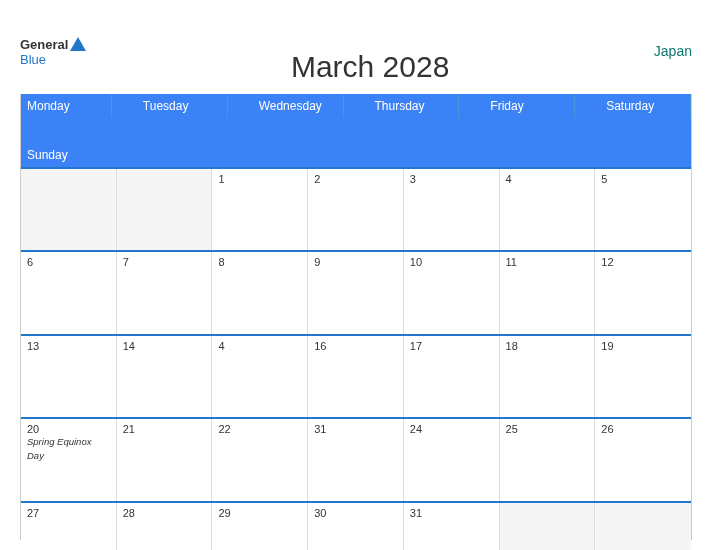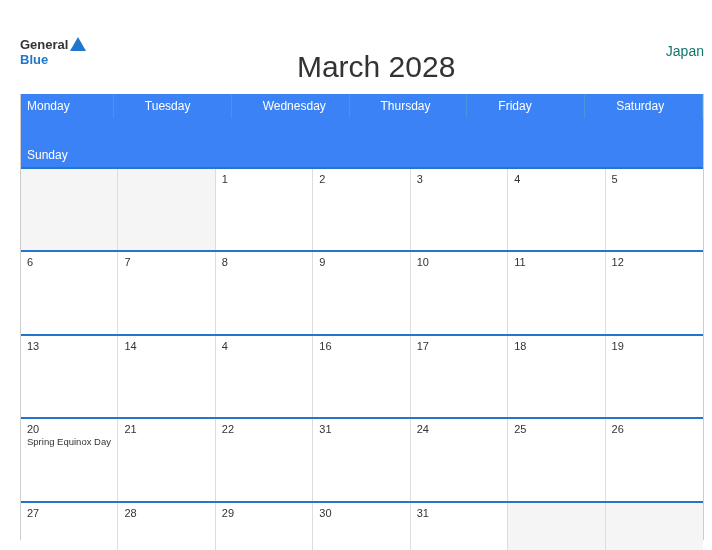--- a/index.html
+++ b/index.html
@@ -7,21 +7,21 @@
       width: 712px;
       height: 550px;
       background: #fff;
       font-family: Arial, sans-serif;
       overflow: hidden;
     }
 
     .page {
       width: 712px;
       height: 550px;
-      padding: 18px 8px 10px 20px;
+      padding: 18px 20px 10px 20px;
       display: flex;
       flex-direction: column;
     }
 
     .header {
       display: flex;
       align-items: center;
       justify-content: space-between;
       margin-bottom: 10px;
     }
@@ -34,21 +34,21 @@
 
     .logo-text-general {
       font-size: 13px;
       font-weight: bold;
       color: #333;
       line-height: 1;
     }
 
     .logo-text-blue {
       font-size: 13px;
-      font-weight: bold;
+      font-weight: normal;
       color: #2277cc;
       line-height: 1;
     }
 
     .logo-triangle {
       width: 0;
       height: 0;
       border-left: 8px solid transparent;
       border-right: 8px solid transparent;
       border-bottom: 14px solid #2277cc;
@@ -130,20 +130,21 @@
       font-size: 11px;
       color: #333;
       display: block;
     }
 
     .holiday-text {
       font-size: 9.5px;
       color: #333;
       margin-top: 2px;
       line-height: 1.3;
+      font-style: italic;
     }
   </style>
 </head>
 <body>
 
 <div class="page">
   <div class="header">
     <div class="logo">
       <div style="display:flex; flex-direction:column; align-items:flex-start; line-height:1.2;">
         <div style="display:flex; align-items:center;">

